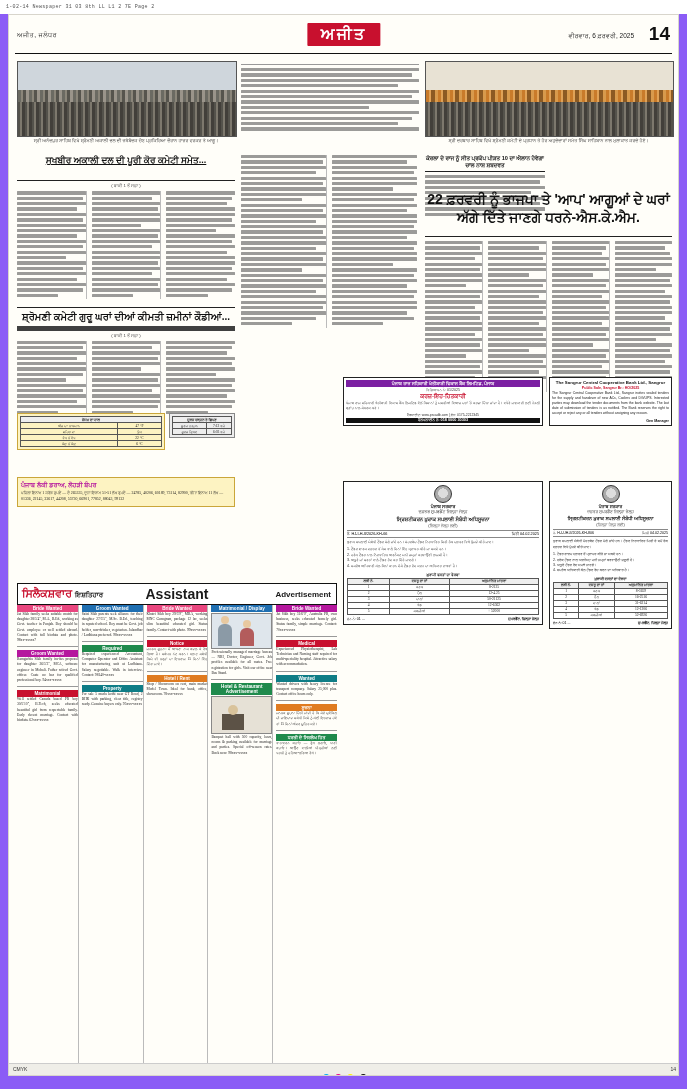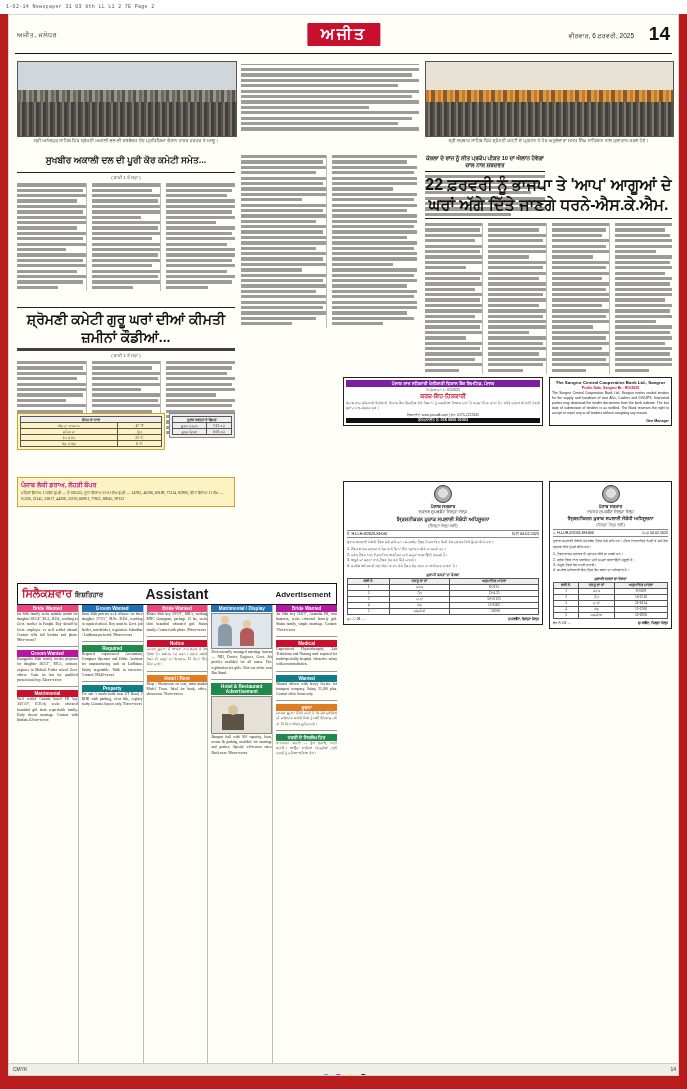--- a/index.html
+++ b/index.html
@@ -1,18 +1,18 @@
 <!DOCTYPE html>
 <html><head>
 <meta charset="utf-8">
 <style>
   html,body{margin:0;padding:0;background:#7a7a7a;}
   body{font-family:"Liberation Sans",sans-serif;}
   .page{
-    width:687px;height:1089px;background:#b91c1c;position:relative;overflow:hidden;
+    width:687px;height:1089px;background:#8b5cf6;position:relative;overflow:hidden;
     box-sizing:border-box;
   }
   .printbar{
     position:absolute;top:0;left:0;width:687px;height:14px;background:#ffffff;
     font-size:5px;color:#555;line-height:14px;padding-left:6px;letter-spacing:.3px;
     font-family:"Liberation Mono",monospace;white-space:nowrap;
   }
   .sheet{position:absolute;top:14px;left:8px;width:671px;height:1062px;background:#fffef9;
          border:1px solid #d8d5cc;box-sizing:border-box;overflow:hidden;}
 
@@ -124,21 +124,21 @@
     <div class="zone" style="left:416px;top:46px;width:247px;height:88px;">
       <div class="photo orange" style="width:100%;height:74px;border:.5px solid #555;">
         <div class="sky"></div>
           <div class="crowd"></div>
           <div class="crowd2"></div>
       </div>
       <div class="cap">ਸ੍ਰੀ ਦਰਬਾਰ ਸਾਹਿਬ ਵਿਖੇ ਸ਼੍ਰੋਮਣੀ ਕਮੇਟੀ ਦੇ ਪ੍ਰਧਾਨ ਤੇ ਹੋਰ ਅਹੁਦੇਦਾਰਾਂ ਸਮੇਤ ਸਿੰਘ ਸਾਹਿਬਾਨ ਨਾਲ ਮੁਲਾਕਾਤ ਕਰਦੇ ਹੋਏ।</div>
     </div>
 
     <div class="zone" style="left:8px;top:140px;width:218px;">
-      <div class="hl" style="font-size:9px;border-bottom:1px solid #222;padding-bottom:6px;">ਸੁਖਬੀਰ ਅਕਾਲੀ ਦਲ ਦੀ ਪੂਰੀ ਕੋਰ ਕਮੇਟੀ ਸਮੇਤ...</div>
+      <div class="hl" style="font-size:9px;border-bottom:1px solid #222;padding-bottom:14px;text-decoration:underline;">ਸੁਖਬੀਰ ਅਕਾਲੀ ਦਲ ਦੀ ਪੂਰੀ ਕੋਰ ਕਮੇਟੀ ਸਮੇਤ...</div>
       <div style="font-size:4.4px;text-align:center;margin:2px 0 3px 0;color:#444;">( ਬਾਕੀ 1 ਤੋਂ ਸਫ਼ਾ )</div>
       <div style="display:flex;gap:5px;">
         <div style="width:69px;" class="lines colrule">
           <div class="ln s1"></div>
             <div class="ln s2"></div>
             <div class="ln s1"></div>
             <div class="ln s3"></div>
           <div class="ln s1"></div>
             <div class="ln s2"></div>
             <div class="ln s1"></div>
@@ -198,21 +198,21 @@
           <div class="ln s3"></div>
             <div class="ln s1"></div>
             <div class="ln s2"></div>
             <div class="ln s5"></div>
         </div>
       </div>
     </div>
 
     <div class="zone" style="left:8px;top:292px;width:218px;">
       <div class="rule" style="margin-bottom:3px;"></div>
-      <div class="hl" style="font-size:14px;border-bottom:3px solid #404040;padding-bottom:2px;">ਸ਼੍ਰੋਮਣੀ ਕਮੇਟੀ ਗੁਰੂ ਘਰਾਂ ਦੀਆਂ ਕੀਮਤੀ ਜ਼ਮੀਨਾਂ ਕੌਡੀਆਂ...</div>
+      <div class="hl" style="font-size:10px;border-bottom:5px solid #404040;padding-bottom:2px;">ਸ਼੍ਰੋਮਣੀ ਕਮੇਟੀ ਗੁਰੂ ਘਰਾਂ ਦੀਆਂ ਕੀਮਤੀ ਜ਼ਮੀਨਾਂ ਕੌਡੀਆਂ...</div>
       <div style="font-size:4.4px;text-align:center;margin:2px 0 3px 0;color:#444;">( ਬਾਕੀ 1 ਤੋਂ ਸਫ਼ਾ )</div>
       <div style="display:flex;gap:5px;">
         <div style="width:69px;" class="lines colrule">
           <div class="ln s1"></div>
             <div class="ln s2"></div>
             <div class="ln s1"></div>
             <div class="ln s3"></div>
           <div class="ln s1"></div>
             <div class="ln s1"></div>
             <div class="ln s2"></div>
@@ -395,21 +395,21 @@
           <div class="ln s1"></div>
           <div class="ln s3"></div>
         <div class="ln s1"></div>
           <div class="ln s2"></div>
           <div class="ln s1"></div>
           <div class="ln s4"></div>
       </div>
     </div>
 
     <div class="zone" style="left:416px;top:140px;width:247px;">
-      <div class="hl" style="font-size:16px;margin-top:20px;border-bottom:1px solid #222;padding-bottom:3px;">22 ਫ਼ਰਵਰੀ ਨੂੰ ਭਾਜਪਾ ਤੇ 'ਆਪ' ਆਗੂਆਂ ਦੇ ਘਰਾਂ ਅੱਗੇ ਦਿੱਤੇ ਜਾਣਗੇ ਧਰਨੇ-ਐਸ.ਕੇ.ਐਮ.</div>
+      <div class="hl" style="font-size:14px;margin-top:36px;border-bottom:1px solid #222;padding-bottom:10px;">22 ਫ਼ਰਵਰੀ ਨੂੰ ਭਾਜਪਾ ਤੇ 'ਆਪ' ਆਗੂਆਂ ਦੇ ਘਰਾਂ ਅੱਗੇ ਦਿੱਤੇ ਜਾਣਗੇ ਧਰਨੇ-ਐਸ.ਕੇ.ਐਮ.</div>
       <div style="display:flex;gap:5px;margin-top:4px;">
         <div style="width:58px;" class="lines colrule">
           <div class="ln s1"></div>
             <div class="ln s2"></div>
             <div class="ln s1"></div>
             <div class="ln s3"></div>
           <div class="ln s1"></div>
             <div class="ln s2"></div>
             <div class="ln s1"></div>
             <div class="ln s1"></div>

